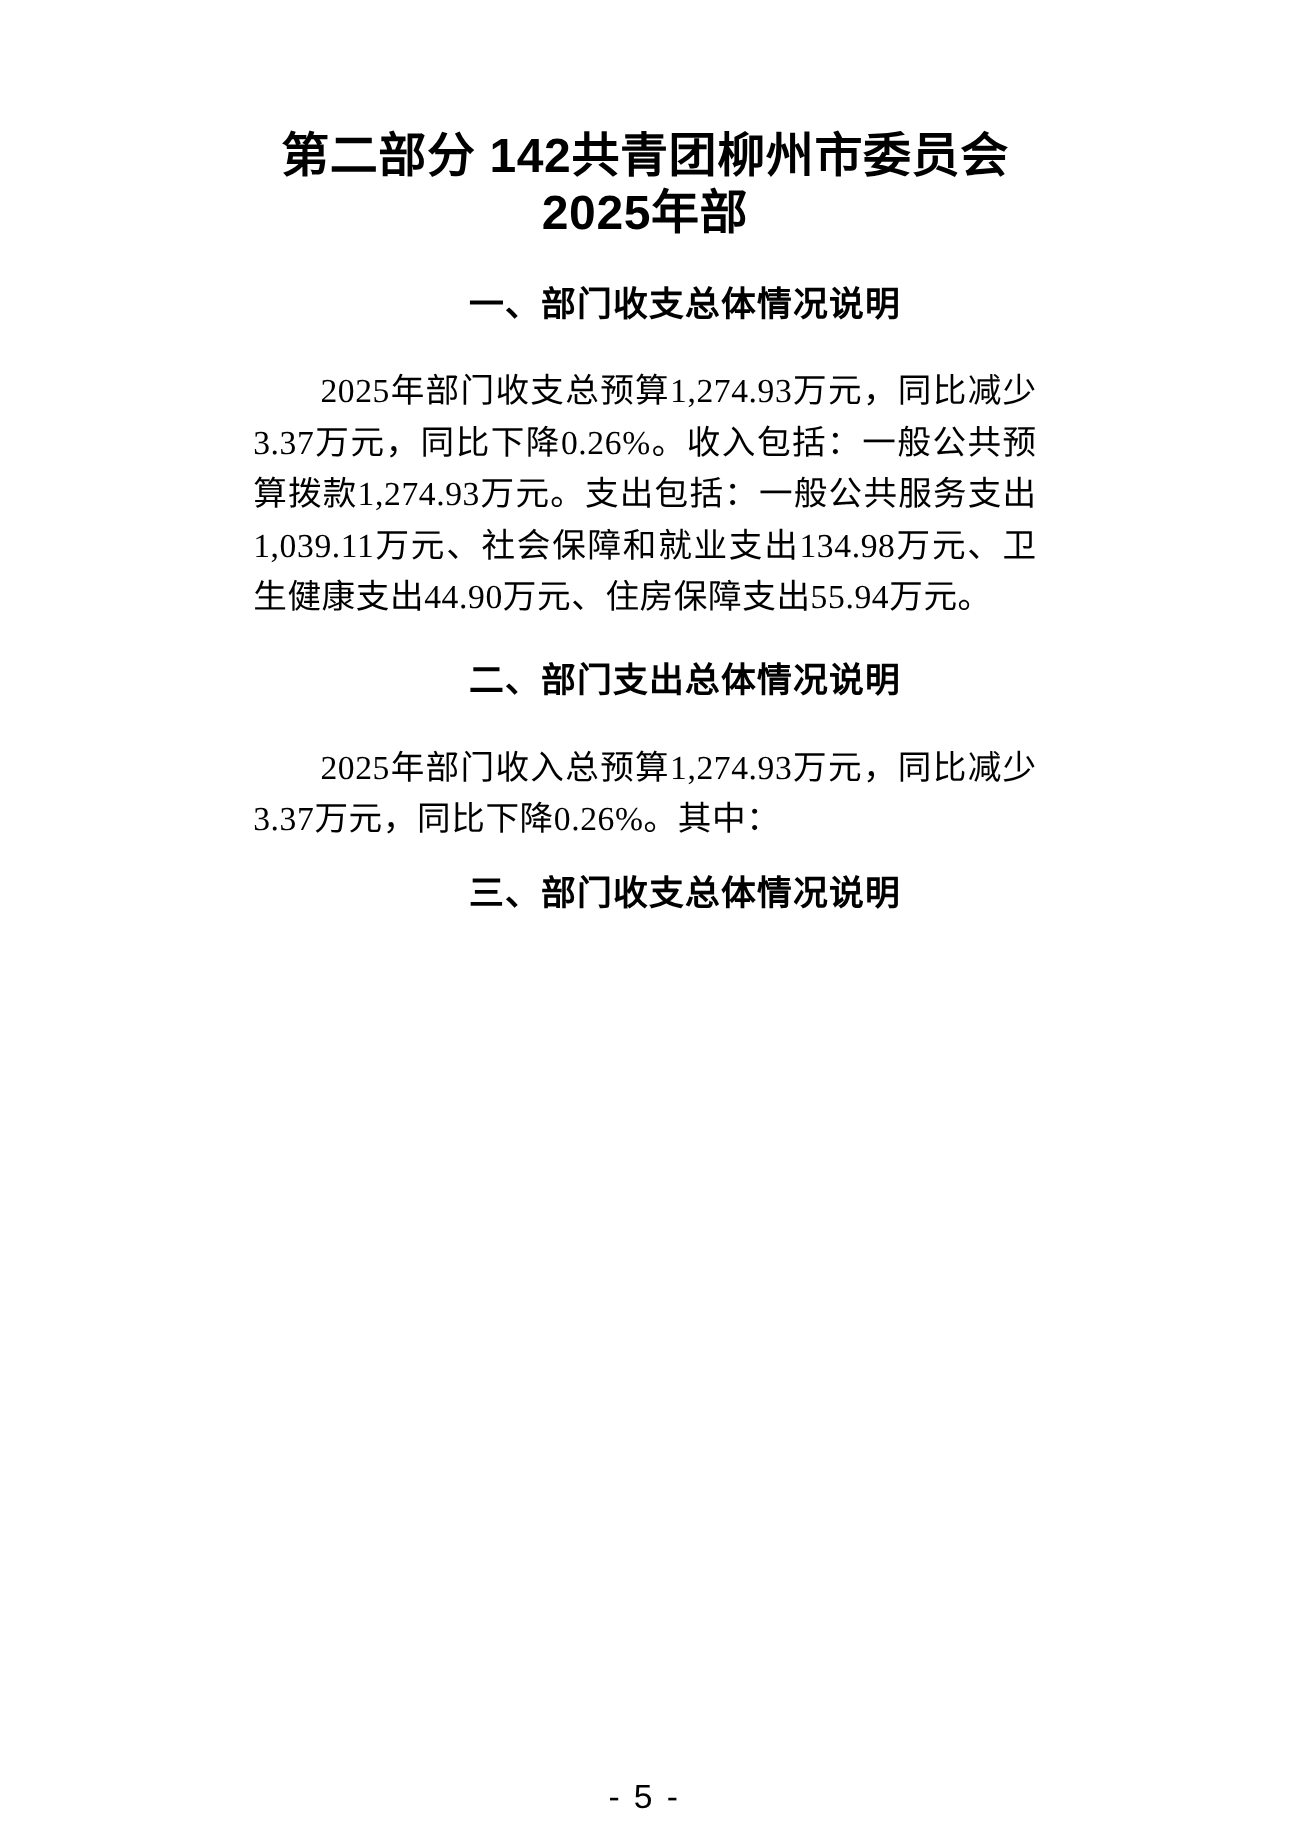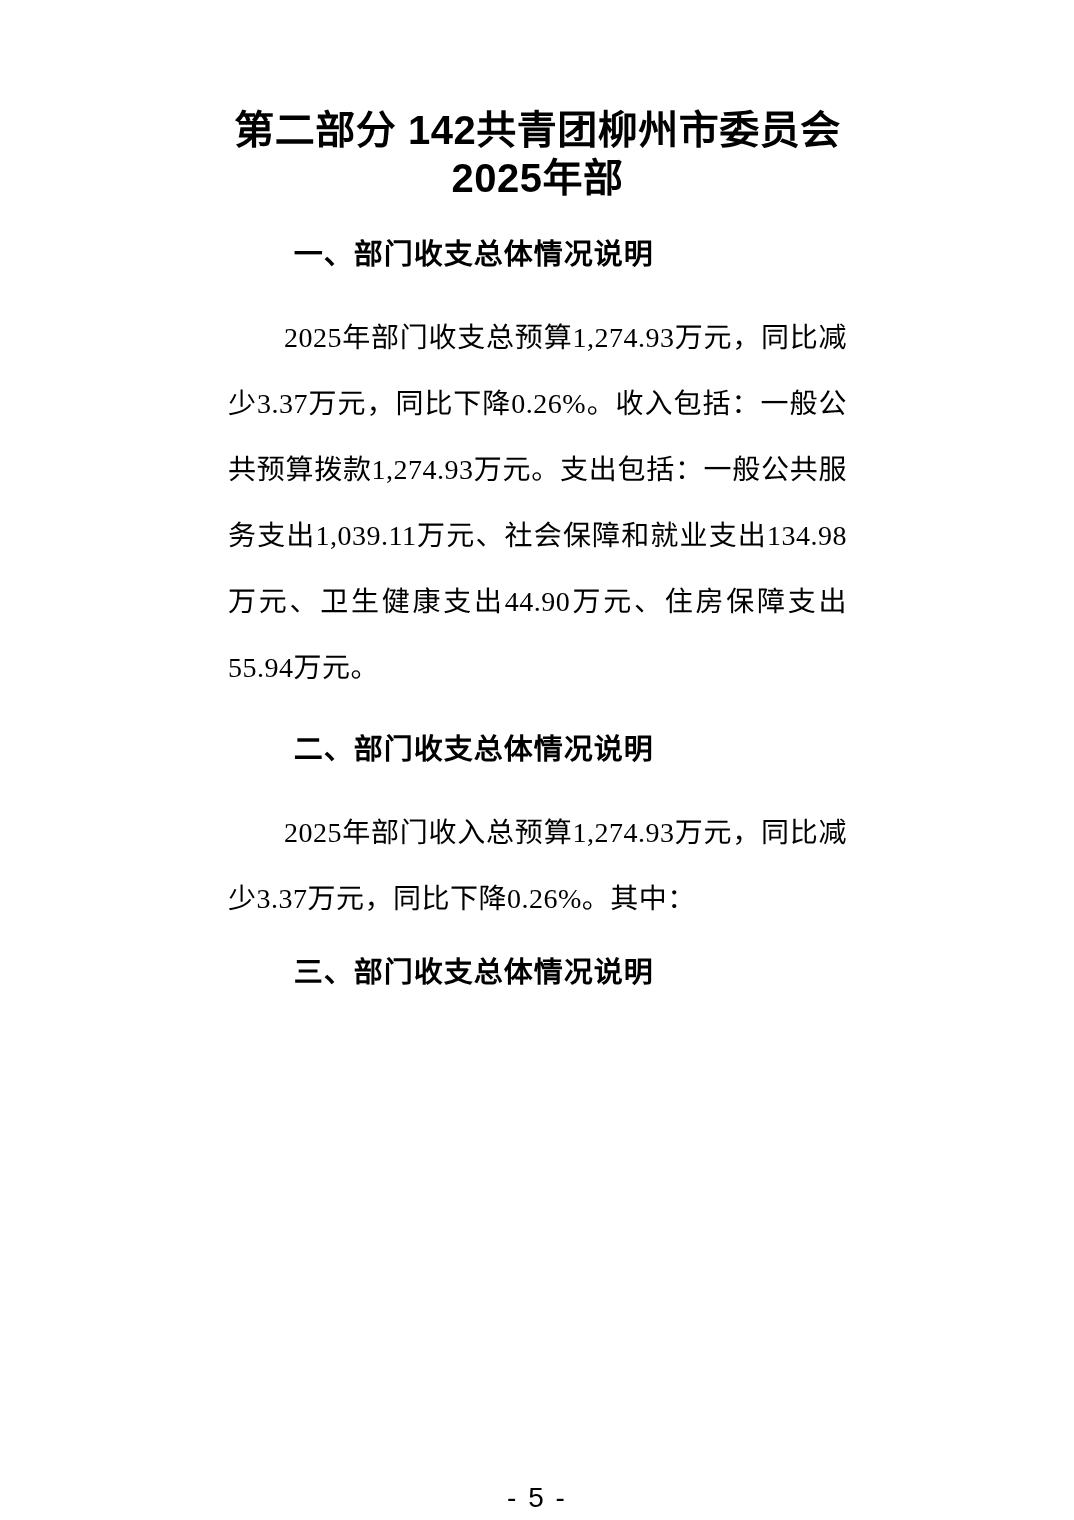--- a/index.html
+++ b/index.html
@@ -22,36 +22,37 @@
     margin: 0;
     font-family: "Liberation Sans", "DejaVu Sans", sans-serif;
     font-weight: bold;
     font-size: 40px;
     line-height: 48px;
     text-align: center;
     letter-spacing: 0.5px;
   }
   .doc-title .title-line { display: block; }
   .section-heading {
-    margin: 16px;
+    margin: 4px;
     font-family: "Liberation Sans", "DejaVu Sans", sans-serif;
     font-weight: bold;
     font-size: 29px;
     line-height: 34px;
     text-indent: 2.3em;
     letter-spacing: 1px;
+    text-align: center;
   }
   .heading-1 { margin-top: 35px; }
   .heading-2 { margin-top: 31px; }
   .heading-3 { margin-top: 23px; }
   .body-para {
-    margin: 17px;
+    margin: 0;
     font-family: "Liberation Serif", "DejaVu Serif", serif;
     font-size: 28px;
-    line-height: 66px;
+    line-height: 43px;
     text-align: justify;
     text-indent: 2em;
     letter-spacing: 0.5px;
   }
   .para-after-heading { margin-top: 34px; }
   .page-footer {
     position: absolute;
     bottom: 6px;
     left: 0;
     right: 0;
@@ -68,21 +69,21 @@
 <div class="page">
 
   <h1 class="doc-title">
     <span class="title-line">第二部分 142共青团柳州市委员会2025年部</span>
   </h1>
 
   <h2 class="section-heading heading-1">一、部门收支总体情况说明</h2>
 
   <p class="body-para para-after-heading">2025年部门收支总预算1,274.93万元，同比减少3.37万元，同比下降0.26%。收入包括：一般公共预算拨款1,274.93万元。支出包括：一般公共服务支出1,039.11万元、社会保障和就业支出134.98万元、卫生健康支出44.90万元、住房保障支出55.94万元。</p>
 
-  <h2 class="section-heading heading-2">二、部门收支总体情况说明</h2>
+  <h2 class="section-heading heading-2">二、部门支出总体情况说明</h2>
 
   <p class="body-para para-after-heading">2025年部门收入总预算1,274.93万元，同比减少3.37万元，同比下降0.26%。其中：</p>
 
 
 
   <h2 class="section-heading heading-3">三、部门收支总体情况说明</h2>
 
 
   <div class="page-footer">- 5 -</div>
 

